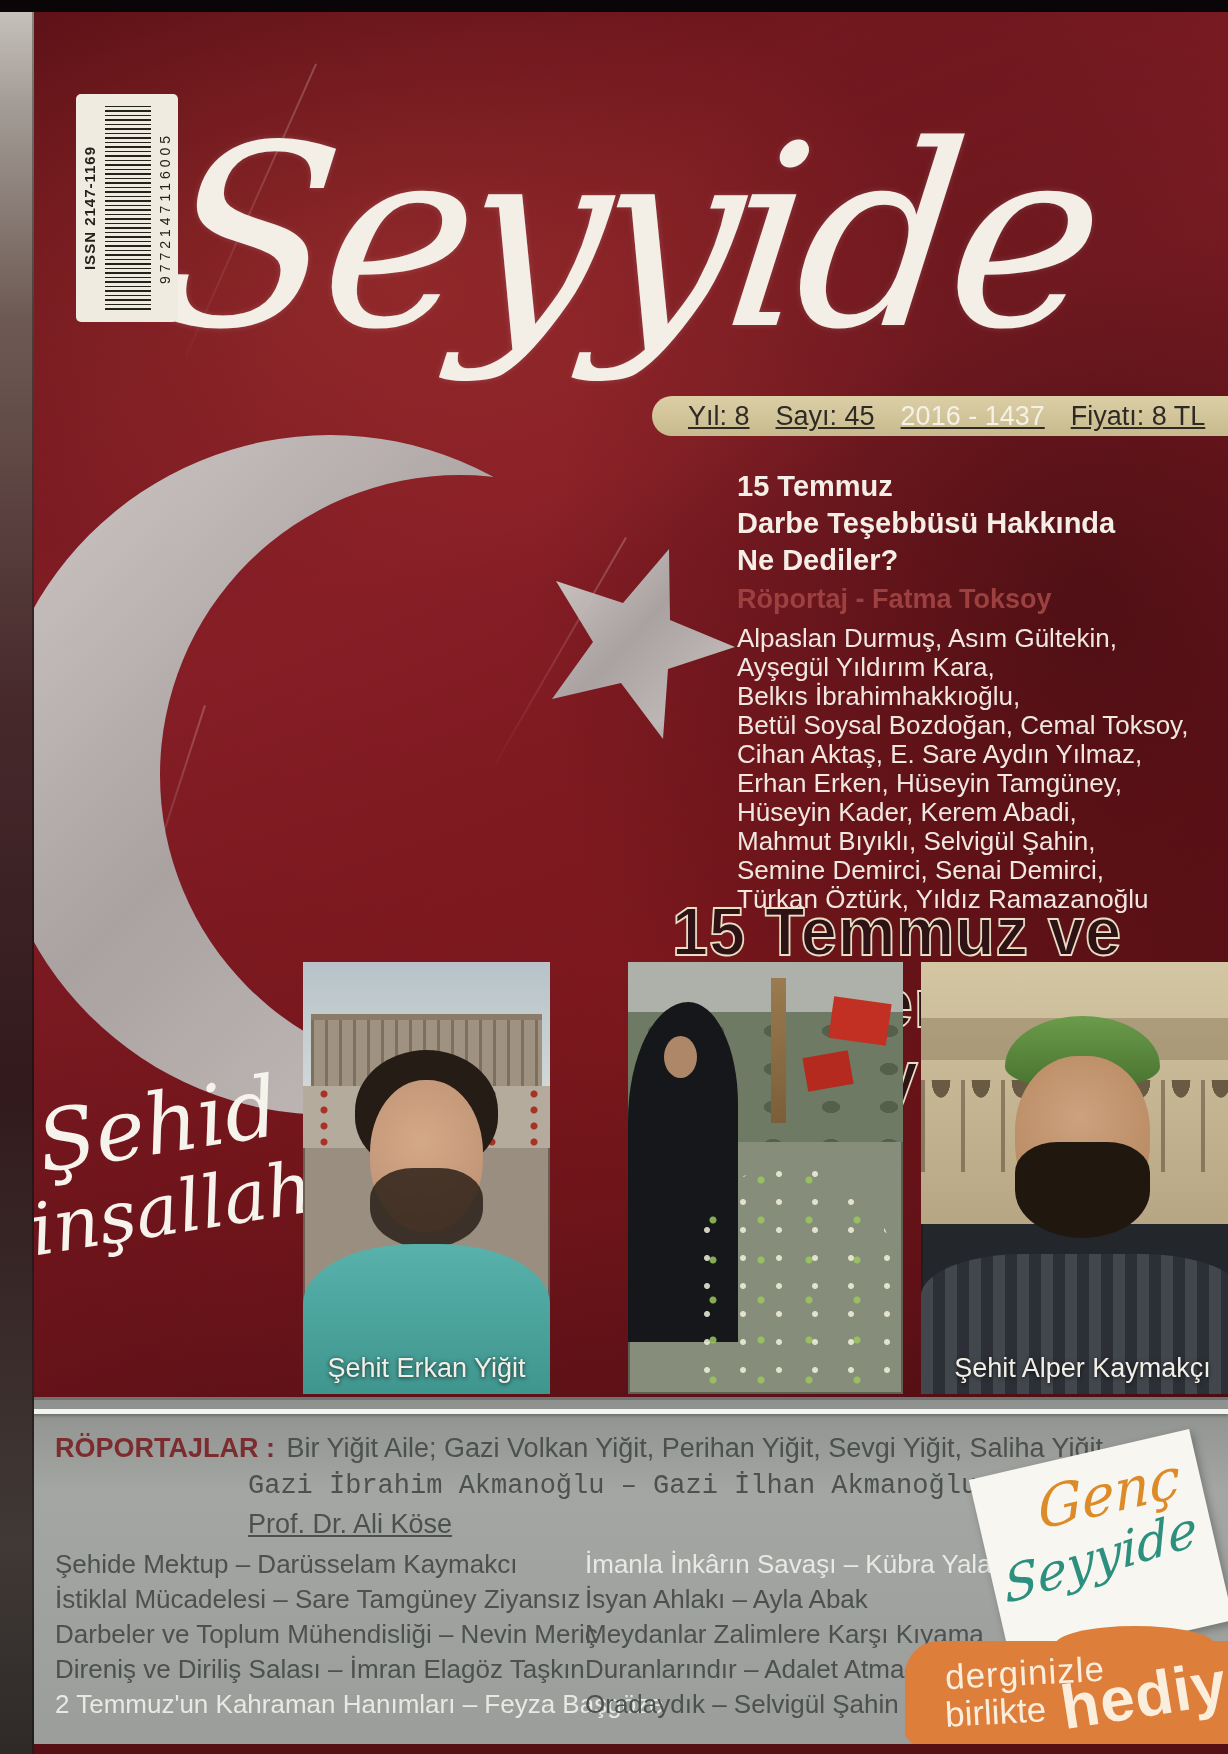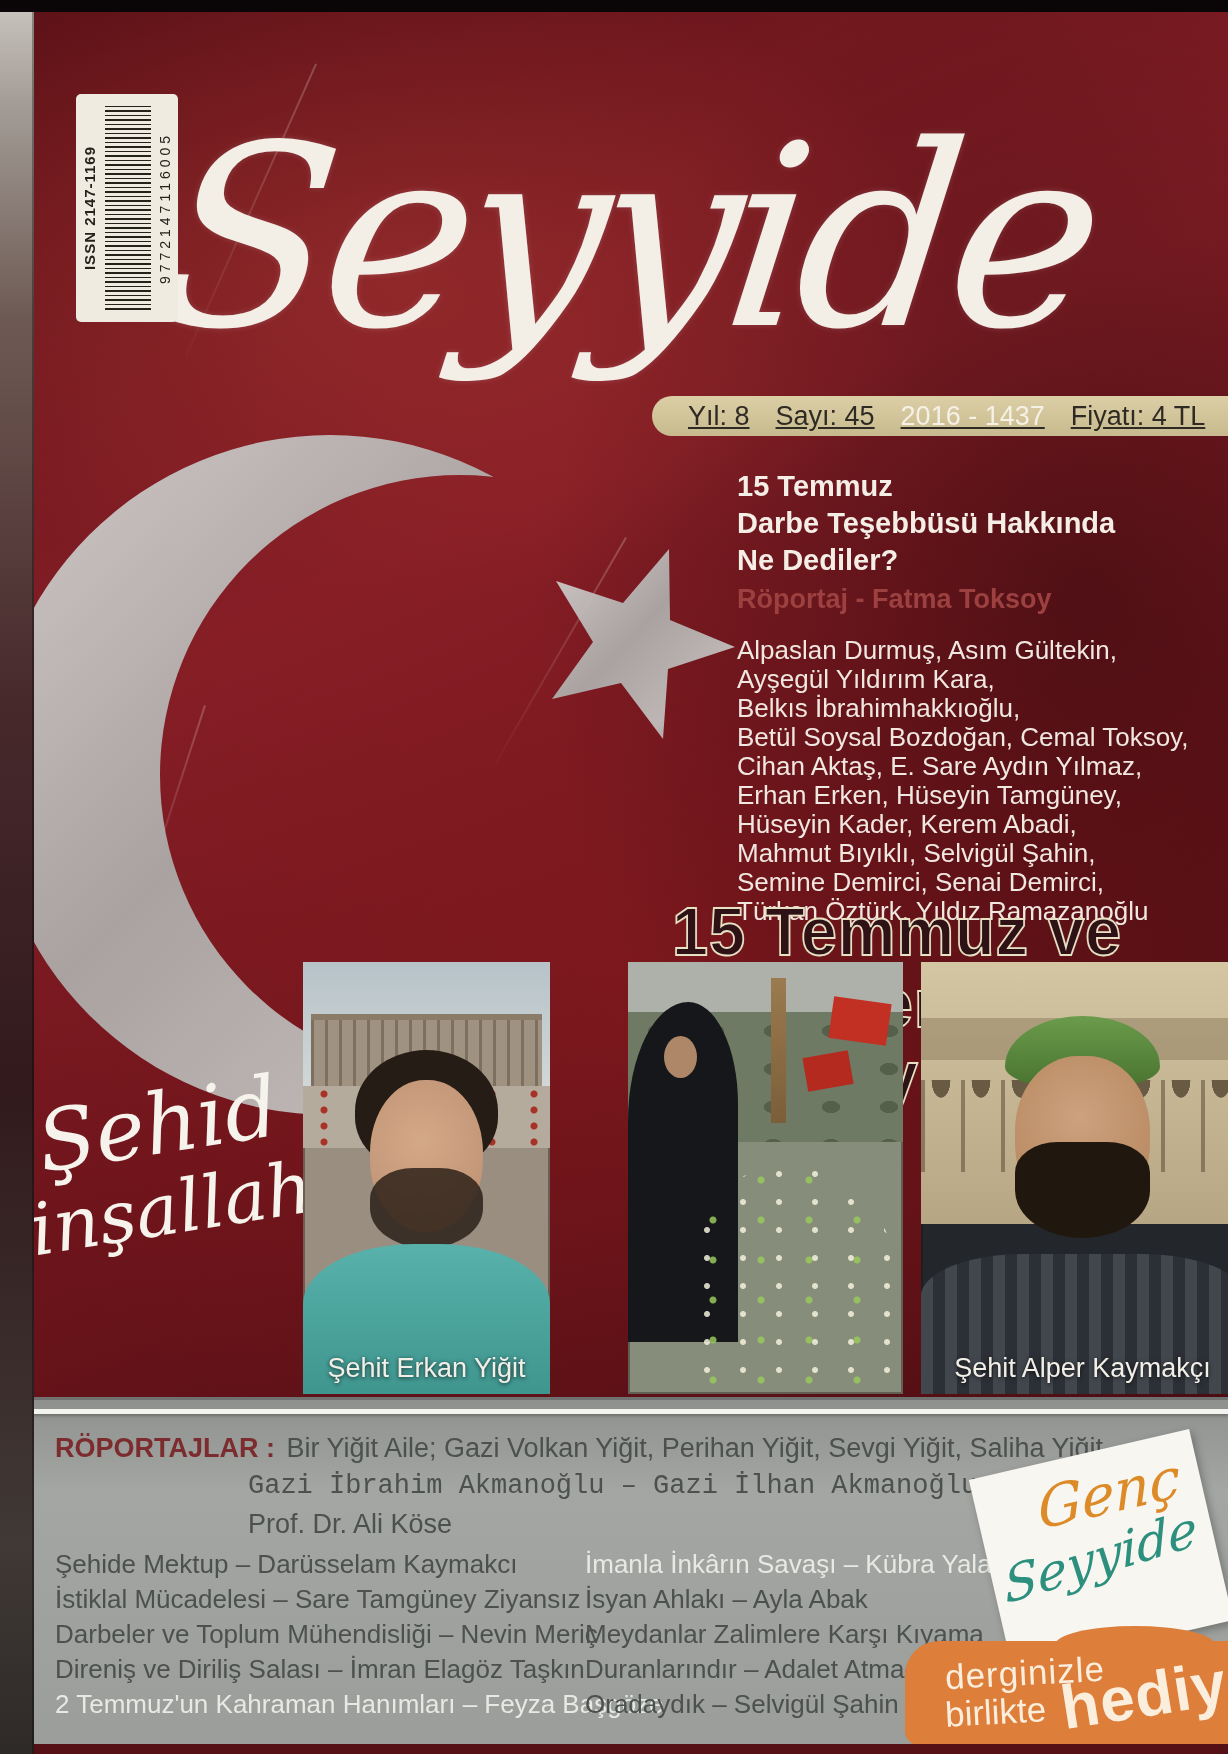--- a/index.html
+++ b/index.html
@@ -44,21 +44,21 @@
   .info-bar .date{color:#f5f1e6;}
 
   
   .crescent-svg{position:absolute;left:-20px;top:425px;z-index:2;}
   .star-svg{position:absolute;left:535px;top:538px;z-index:2;}
 
   
   .feature{position:absolute;left:737px;top:468px;width:480px;z-index:3;}
   .feature .head{font-size:29px;font-weight:bold;color:#f5eee6;line-height:37px;}
   .feature .byline{font-size:27px;font-weight:bold;color:#9c4140;margin-top:5px;}
-  .feature .names{margin-top:21px;font-size:26px;color:#f1e7e1;line-height:29px;}
+  .feature .names{margin-top:9px;font-size:26px;color:#f1e7e1;line-height:29px;}
 
   
   .headline{position:absolute;left:572px;top:896px;width:650px;z-index:3;text-align:center;
             font-weight:bold;font-size:69px;line-height:72px;letter-spacing:1px;
             color:#2e1215;-webkit-text-stroke:1.8px #e8e0c5;
             text-shadow:0 0 2px rgba(238,228,198,0.55);transform:scaleX(0.94);}
 
   
   .callig{position:absolute;left:14px;top:1078px;width:300px;z-index:3;text-align:center;
           color:#f6f3ec;font-family:"DejaVu Serif",serif;font-style:italic;transform:rotate(-9deg);}
@@ -124,21 +124,21 @@
             border-radius:32% 32% 0 0/42px 42px 0 0;}
 
   
   .panel{position:absolute;left:0;top:1397px;width:100%;height:357px;z-index:20;
          background:linear-gradient(#8e918e,#a3a6a2 26%,#9a9d99);border-top:3px solid #6f7270;}
   .panel-highlight{position:absolute;left:0;top:9px;width:100%;height:5px;background:#f3f3ef;
                    box-shadow:0 2px 3px rgba(0,0,0,0.25);}
   .toc-row1{position:absolute;left:55px;top:33px;font-size:27px;color:#4c504e;white-space:nowrap;}
   .toc-label{font-weight:bold;color:#7c2b2e;margin-right:4px;}
   .toc-row2{position:absolute;left:248px;top:71px;font-size:27px;color:#4c504e;font-family:Liberation Mono, monospace;}
-  .toc-row3{position:absolute;left:248px;top:109px;font-size:27px;color:#4c504e;}
+  .toc-row3{position:absolute;left:248px;top:109px;font-size:27px;color:#4c504e;text-decoration:underline;}
   .toc-left{position:absolute;left:55px;top:147px;font-size:26px;line-height:35px;color:#4c504e;}
   .toc-right{position:absolute;left:585px;top:147px;font-size:26px;line-height:35px;color:#4c504e;}
   .toc-left div.lite,.toc-right div.lite{color:#e7eae4;}
 
   
   .genc-card{position:absolute;left:988px;top:1452px;width:226px;height:196px;z-index:25;
              background:#f7f6f1;transform:rotate(-13deg);box-shadow:2px 4px 9px rgba(0,0,0,0.28);}
   .genc1{position:absolute;right:20px;top:12px;font-family:"DejaVu Serif",serif;font-style:italic;
          font-size:56px;color:#dd8a28;transform:skewX(-10deg);}
   .genc2{position:absolute;left:12px;top:76px;font-family:"DejaVu Serif",serif;font-style:italic;
@@ -190,21 +190,21 @@
       <div class="barcode-num">9772147116005</div>
     </div>
   </div>
 
   <div class="title">Seyyide</div>
 
   <div class="info-bar">
     <span>Yıl: 8</span>
     <span>Sayı: 45</span>
     <span class="date">2016 - 1437</span>
-    <span>Fiyatı: 4 TL</span>
+    <span>Fiyatı: 8 TL</span>
   </div>
 
   <div class="feature">
     <div class="head">15 Temmuz</div>
     <div class="head">Darbe Teşebbüsü Hakkında</div>
     <div class="head">Ne Dediler?</div>
     <div class="byline">Röportaj - Fatma Toksoy</div>
     <div class="names">
       <div>Alpaslan Durmuş, Asım Gültekin,</div>
       <div>Ayşegül Yıldırım Kara,</div>

